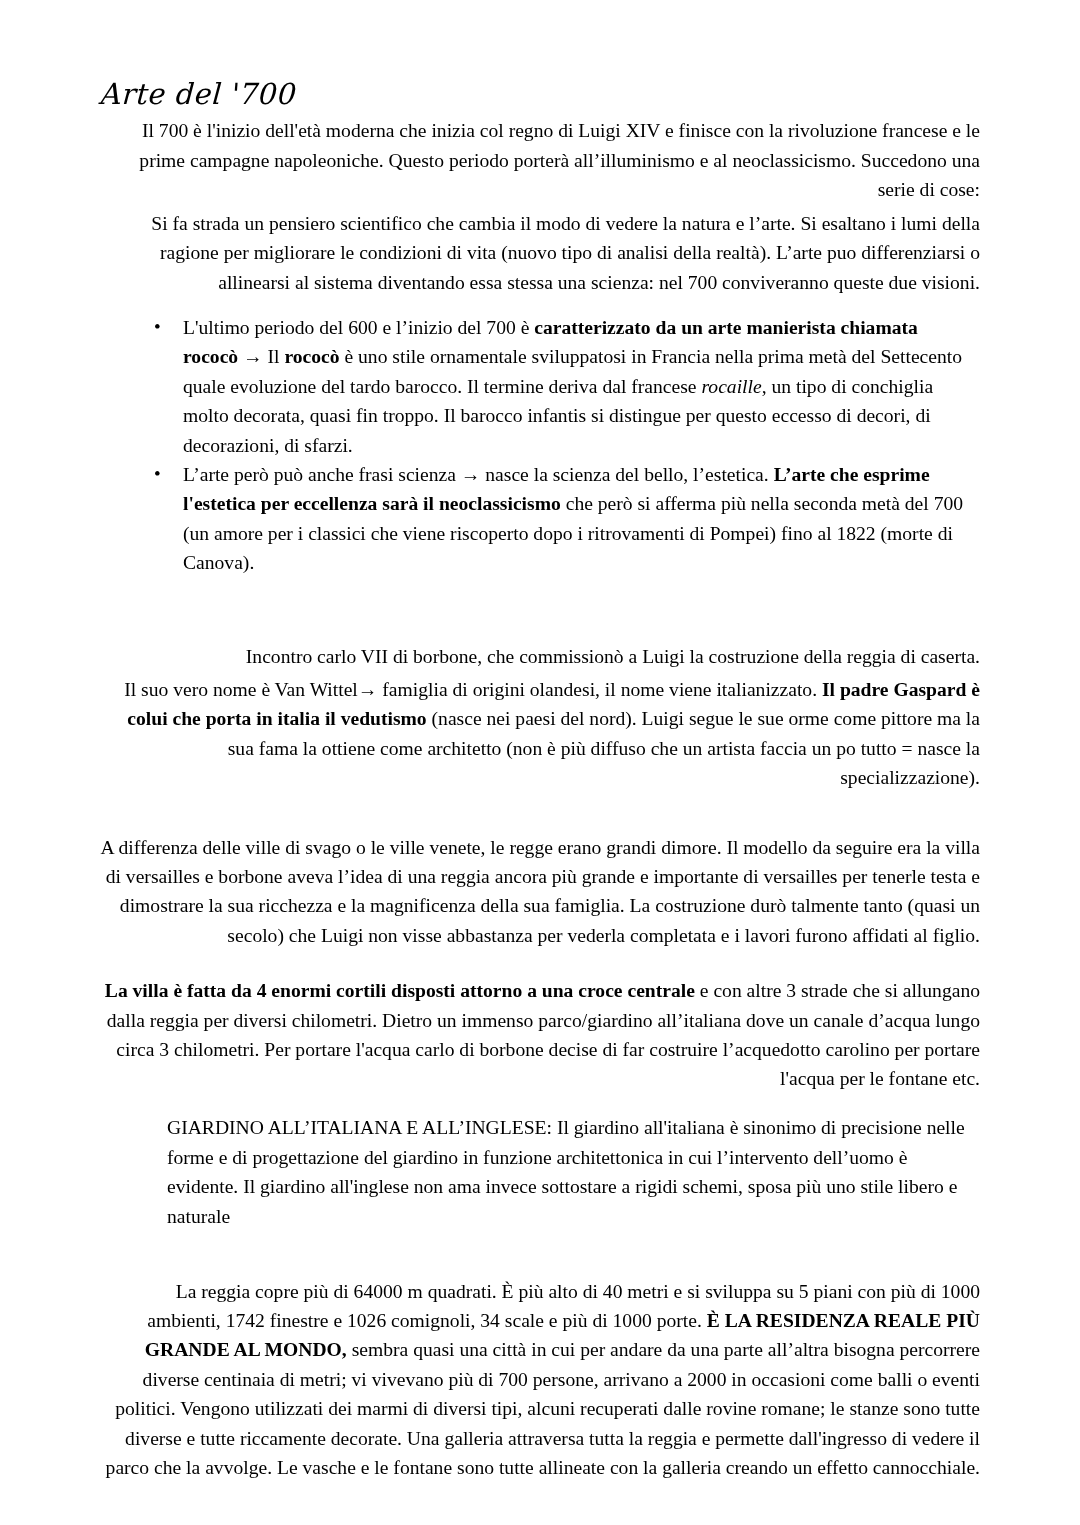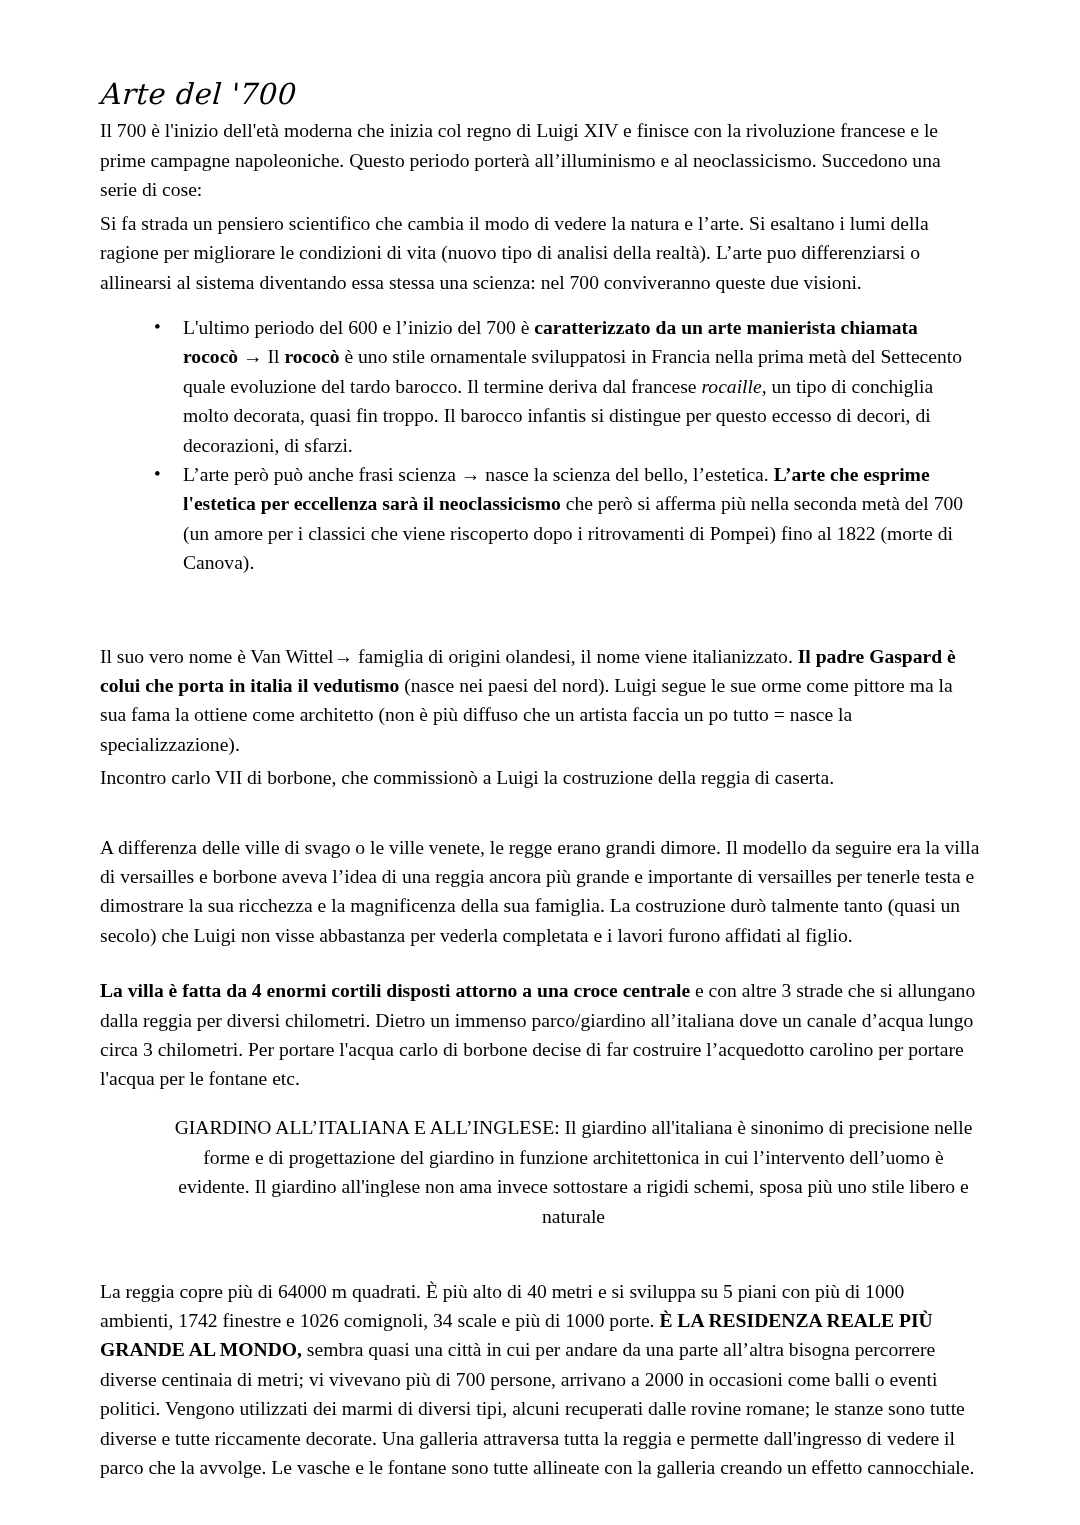--- a/index.html
+++ b/index.html
@@ -30,21 +30,21 @@
     letter-spacing: 0.4px;
     line-height: 1.12;
     margin: 0 0 6px 0;
     transform: skewX(-4deg);
     transform-origin: left bottom;
   }
   .para {
     font-size: 19.6px;
     line-height: 29.4px;
     margin: 0;
-    text-align: left;
+    text-align: right;
   }
   .para + .para { margin-top: 4px; }
   .gap { height: 26px; }
   .gap-sm { height: 14px; }
   .gap-lg { height: 34px; }
 
   ul.bullets {
     list-style: none;
     margin: 16px;
     padding: 0;
@@ -80,21 +80,20 @@
   }
   ul.bullets > li.slab::before {
     font-family: "Liberation Serif", serif;
     font-weight: 700;
     top: 0px;
   }
   .indented {
     margin-left: 67px;
     font-size: 19.6px;
     line-height: 29.4px;
-    text-align: center;
   }
   b, strong { font-weight: 700; }
   i, em { font-style: italic; }
 </style>
 </head>
 <body>
 
 <div class="page">
 
   <h1 class="doc-title">Arte del '700</h1>
@@ -105,22 +104,22 @@
   <ul class="bullets">
     <li><span>L'ultimo periodo del 600 e l’inizio del 700 è </span><b>caratterizzato da un arte manierista chiamata rococò</b><span> → Il </span><b>rococò</b><span> è uno stile ornamentale sviluppatosi in Francia nella prima metà del Settecento quale evoluzione del tardo barocco.  Il termine deriva dal francese </span><i>rocaille</i><span>, un tipo di conchiglia molto decorata, quasi fin troppo. Il barocco infantis si distingue per questo eccesso di decori, di decorazioni, di sfarzi.</span></li>
     <li><span>L’arte però può anche frasi scienza → nasce la scienza del bello, l’estetica. </span><b>L’arte che esprime l'estetica per eccellenza sarà il neoclassicismo</b><span> che però si afferma più nella seconda metà del 700 (un amore per i classici che viene riscoperto dopo i ritrovamenti di Pompei) fino al 1822 (morte di Canova).</span></li>
   </ul>
 
   <div class="gap-lg"></div>
 
 
   <div class="gap-sm"></div>
 
+  <p class="para">Incontro carlo VII di borbone, che commissionò a Luigi la costruzione della reggia di caserta.</p>
   <p class="para"><span>Il suo vero nome è Van Wittel→ famiglia di origini olandesi, il nome viene italianizzato. </span><b>Il padre Gaspard è colui che porta in italia il vedutismo</b><span> (nasce nei paesi del nord). Luigi segue le sue orme come pittore ma la sua fama la ottiene come architetto (non è più diffuso che un artista faccia un po tutto = nasce la specializzazione).</span></p>
-  <p class="para">Incontro carlo VII di borbone, che commissionò a Luigi la costruzione della reggia di caserta.</p>
 
   <div class="gap"></div>
 
 
   <div class="gap-sm"></div>
 
   <p class="para">A differenza delle ville di svago o le ville venete, le regge erano grandi dimore. Il modello da seguire era la villa di versailles e borbone aveva l’idea di una reggia ancora più grande e importante di versailles per tenerle testa e dimostrare la sua ricchezza e la magnificenza della sua famiglia. La costruzione durò talmente tanto (quasi un secolo) che Luigi non visse abbastanza per vederla completata e i lavori furono affidati al figlio.</p>
 
   <div class="gap"></div>
 

